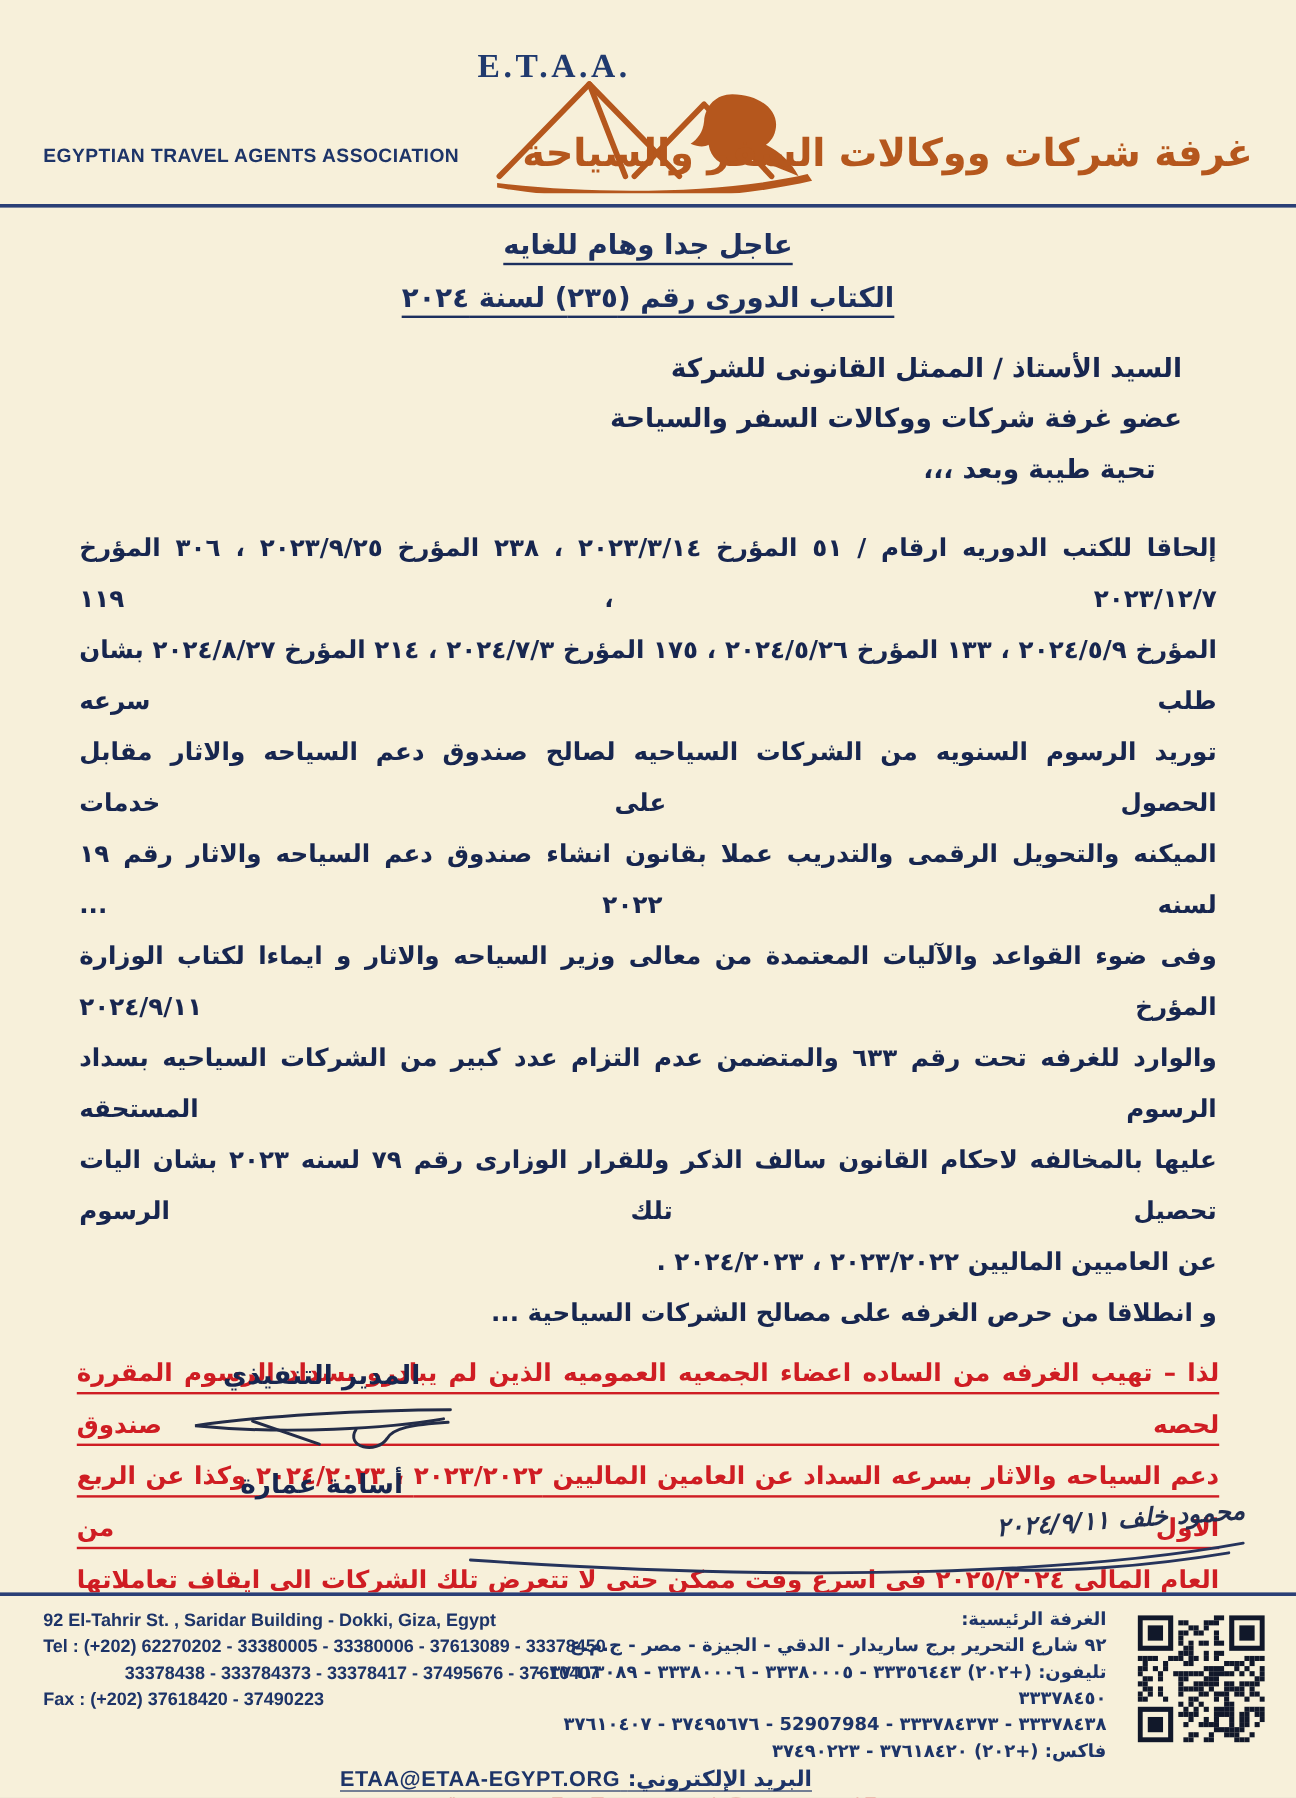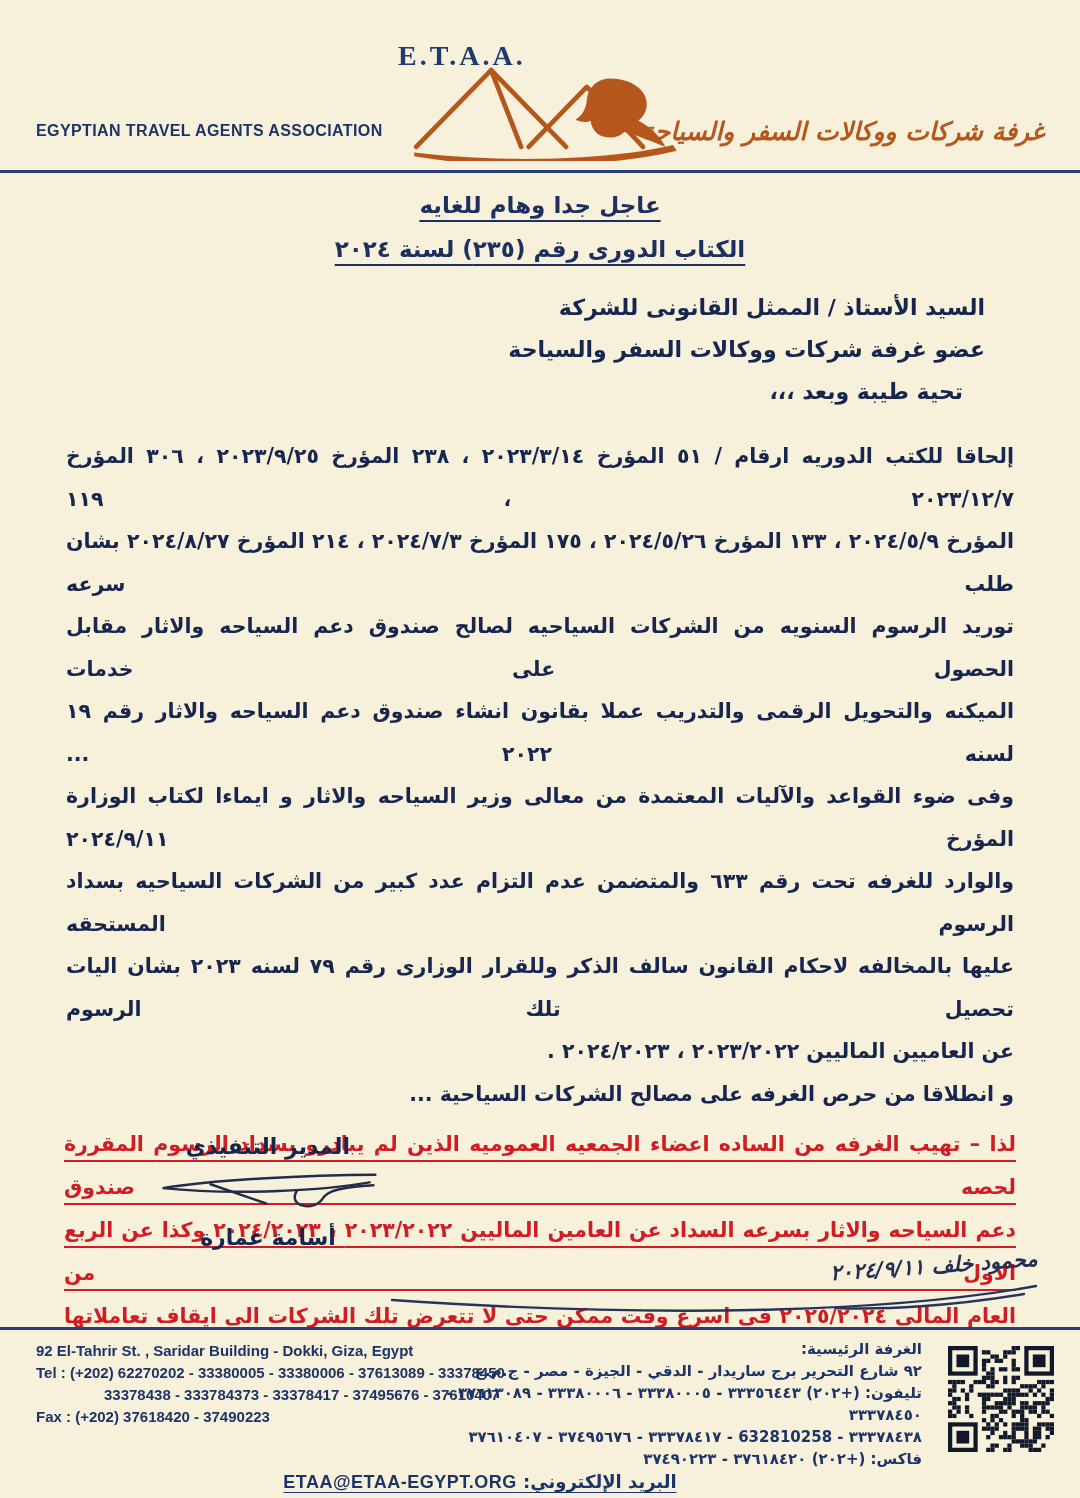--- a/index.html
+++ b/index.html
@@ -7,21 +7,21 @@
         font-family:"DejaVu Sans",sans-serif;color:#17264f;overflow:hidden;}
 
   
   .hdr{position:relative;height:170px;border-bottom:3px solid #2a3f76;}
   .hdr-en{position:absolute;left:36px;bottom:30px;font-family:"Liberation Sans",sans-serif;
           font-weight:bold;font-size:16px;letter-spacing:.4px;color:#1d3468;}
   .etaa{position:absolute;left:398px;top:40px;width:120px;text-align:center;
         font-family:"Liberation Serif",serif;font-weight:bold;font-size:28px;
         letter-spacing:3px;color:#203a6e;}
   .logo{position:absolute;left:388px;top:56px;}
-  .hdr-ar{position:absolute;right:36px;bottom:24px;font-weight:bold;font-size:25px;color:#b5571d;font-style:italic;}
+  .hdr-ar{position:absolute;right:36px;bottom:24px;font-weight:bold;font-size:32px;color:#b5571d;}
 
   
   .t-urgent,.t-circ{text-align:center;font-weight:bold;font-size:23px;color:#1c2f5e;
         text-decoration:underline;text-underline-offset:7px;text-decoration-thickness:2px;
         line-height:36px;direction:rtl;}
   .t-urgent{margin-top:14px;} .t-circ{margin-top:8px;text-align:center;}
 
   
   .addr{direction:rtl;margin-top:20px;padding:0 95px 0 60px;font-weight:bold;font-size:22px;}
   .addr div{line-height:42px;}
@@ -143,21 +143,21 @@
       <div>92 El-Tahrir St. , Saridar Building - Dokki, Giza, Egypt</div>
       <div>Tel : (+202) 62270202 - 33380005 - 33380006 - 37613089 - 33378450</div>
       <div class="indent">33378438 - 333784373 - 33378417 - 37495676 - 37610407</div>
       <div>Fax : (+202) 37618420 - 37490223</div>
     </div>
 
     <div class="f-ar">
       <div>الغرفة الرئيسية:</div>
       <div>٩٢ شارع التحرير برج ساريدار - الدقي - الجيزة - مصر - ج.م.ع</div>
       <div>تليفون: (+٢٠٢) ٣٣٣٥٦٤٤٣ - ٣٣٣٨٠٠٠٥ - ٣٣٣٨٠٠٠٦ - ٣٧٦١٣٠٨٩ - ٣٣٣٧٨٤٥٠</div>
-      <div>٣٣٣٧٨٤٣٨ - 632810258 - ٣٣٣٧٨٤١٧ - ٣٧٤٩٥٦٧٦ - ٣٧٦١٠٤٠٧</div>
+      <div>٣٣٣٧٨٤٣٨ - ٣٣٣٧٨٤٣٧٣ - 52907984 - ٣٧٤٩٥٦٧٦ - ٣٧٦١٠٤٠٧</div>
       <div>فاكس: (+٢٠٢) ٣٧٦١٨٤٢٠ - ٣٧٤٩٠٢٢٣</div>
     </div>
 
     <svg class="f-qr" viewBox="0 0 25 25" width="106" height="106" aria-hidden="true">
       <rect width="25" height="25" fill="#f7f0da"></rect>
       <g fill="#11182a">
         <rect x="0" y="0" width="7" height="7"></rect>
           <rect x="1" y="1" width="5" height="5" fill="#f7f0da"></rect>
           <rect x="2" y="2" width="3" height="3"></rect>
         <rect x="18" y="0" width="7" height="7"></rect>

